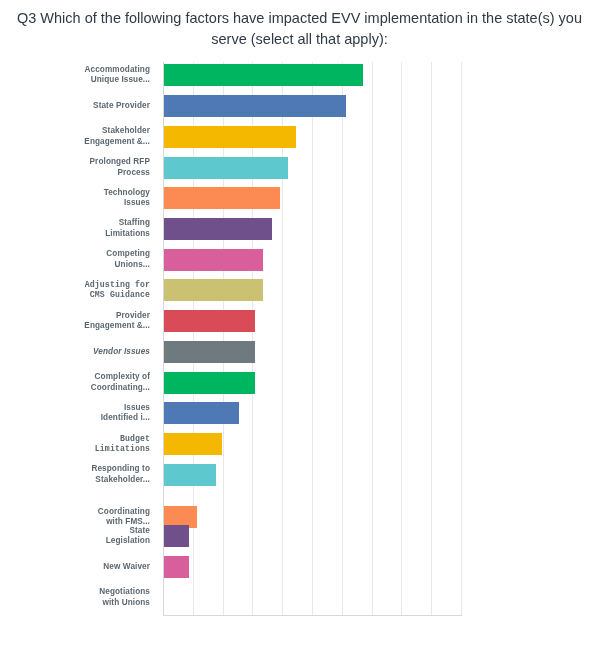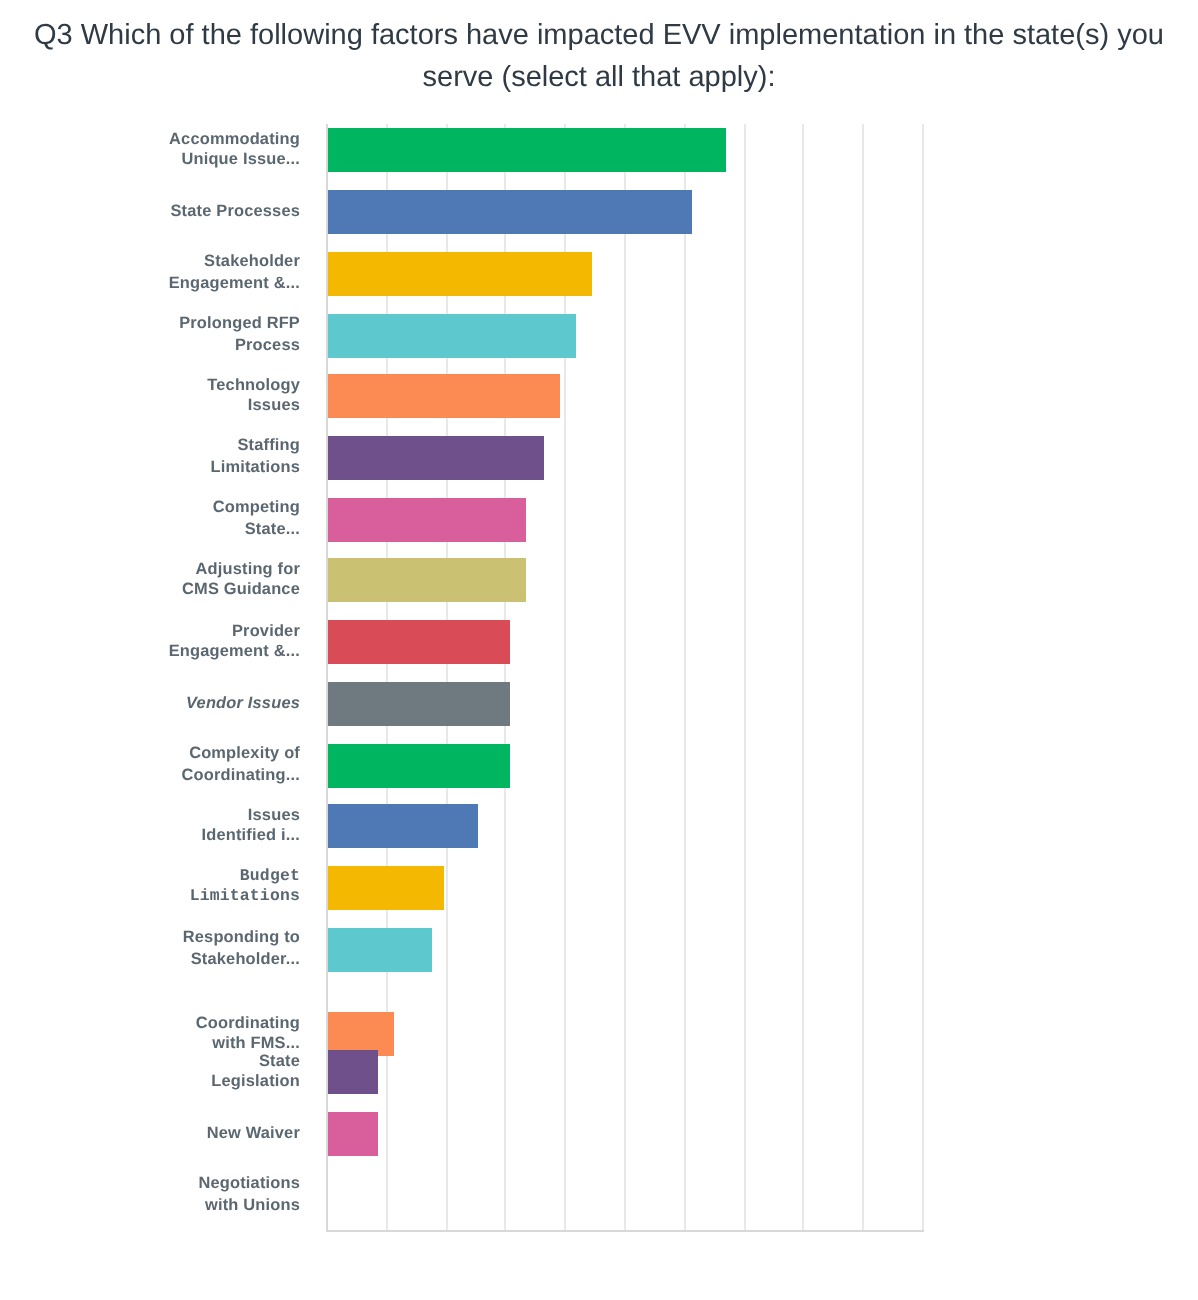--- a/index.html
+++ b/index.html
@@ -125,21 +125,21 @@
     <div class="rows" id="rows">
         <div class="row" style="top: 0px; height: 30.7222px;">
           <div class="row-label" style="height: 30.7222px;">
             <div>Accommodating</div>
             <div>Unique Issue...</div>
           </div>
           <div class="bar" title="Accommodating Unique Issue...: 66.7%" style="width: 198.766px; background: rgb(0, 181, 95); top: 4.36111px;"></div>
         </div>
         <div class="row" style="top: 30.7222px; height: 30.7222px;">
           <div class="row-label" style="height: 30.7222px;">
-            <div>State Processes</div>
+            <div>State Provider</div>
           </div>
           <div class="bar" title="State Processes: 61.1%" style="width: 182.078px; background: rgb(78, 121, 180); top: 4.36111px;"></div>
         </div>
         <div class="row" style="top: 61.4444px; height: 30.7222px;">
           <div class="row-label" style="height: 30.7222px;">
             <div>Stakeholder</div>
             <div>Engagement &amp;...</div>
           </div>
           <div class="bar" title="Stakeholder Engagement &amp;...: 44.4%" style="width: 132.312px; background: rgb(245, 184, 0); top: 4.36111px;"></div>
         </div>
@@ -160,25 +160,25 @@
         <div class="row" style="top: 153.611px; height: 30.7222px;">
           <div class="row-label" style="height: 30.7222px;">
             <div>Staffing</div>
             <div>Limitations</div>
           </div>
           <div class="bar" title="Staffing Limitations: 36.1%" style="width: 107.578px; background: rgb(112, 80, 138); top: 4.36111px;"></div>
         </div>
         <div class="row" style="top: 184.333px; height: 30.7222px;">
           <div class="row-label" style="height: 30.7222px;">
             <div>Competing</div>
-            <div>State...</div>
+            <div>Unions...</div>
           </div>
           <div class="bar" title="Competing State...: 33.3%" style="width: 99.234px; background: rgb(216, 95, 156); top: 4.36111px;"></div>
         </div>
-        <div class="row" style="top: 215.056px; height: 30.7222px;">
+        <div class="row" style="top: 215.056px; height: 30.7222px; font-family: Liberation Mono, monospace;">
           <div class="row-label" style="height: 30.7222px;">
             <div>Adjusting for</div>
             <div>CMS Guidance</div>
           </div>
           <div class="bar" title="Adjusting for CMS Guidance: 33.3%" style="width: 99.234px; background: rgb(203, 193, 114); top: 4.36111px;"></div>
         </div>
         <div class="row" style="top: 245.778px; height: 30.7222px;">
           <div class="row-label" style="height: 30.7222px;">
             <div>Provider</div>
             <div>Engagement &amp;...</div>

